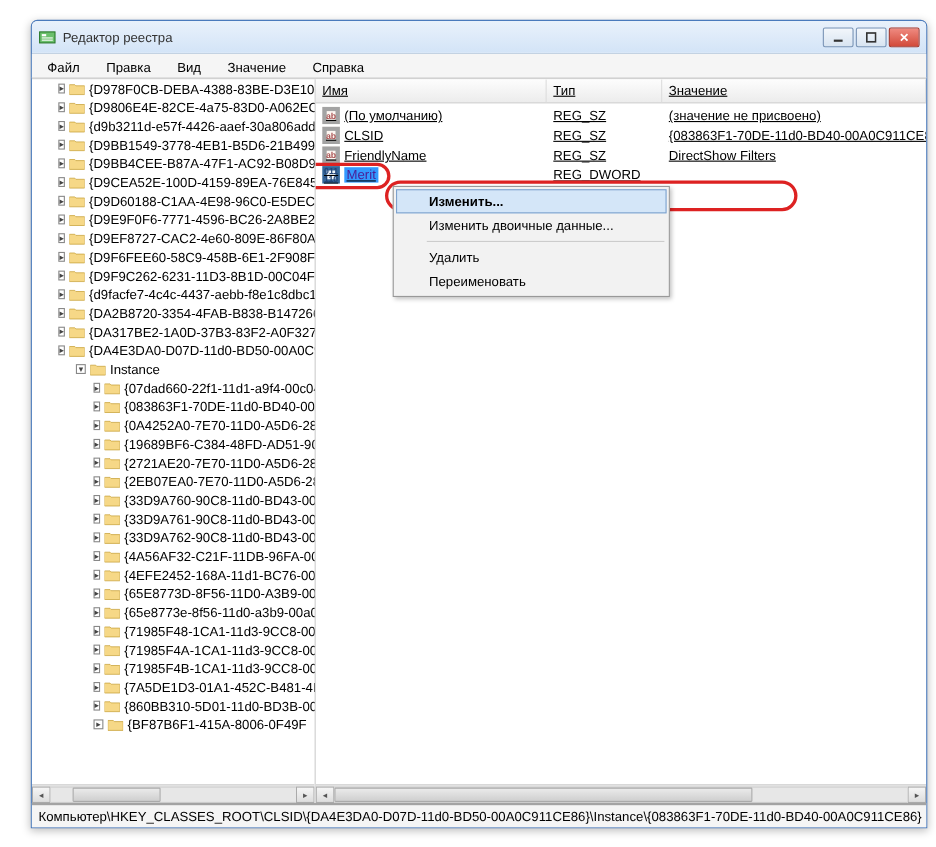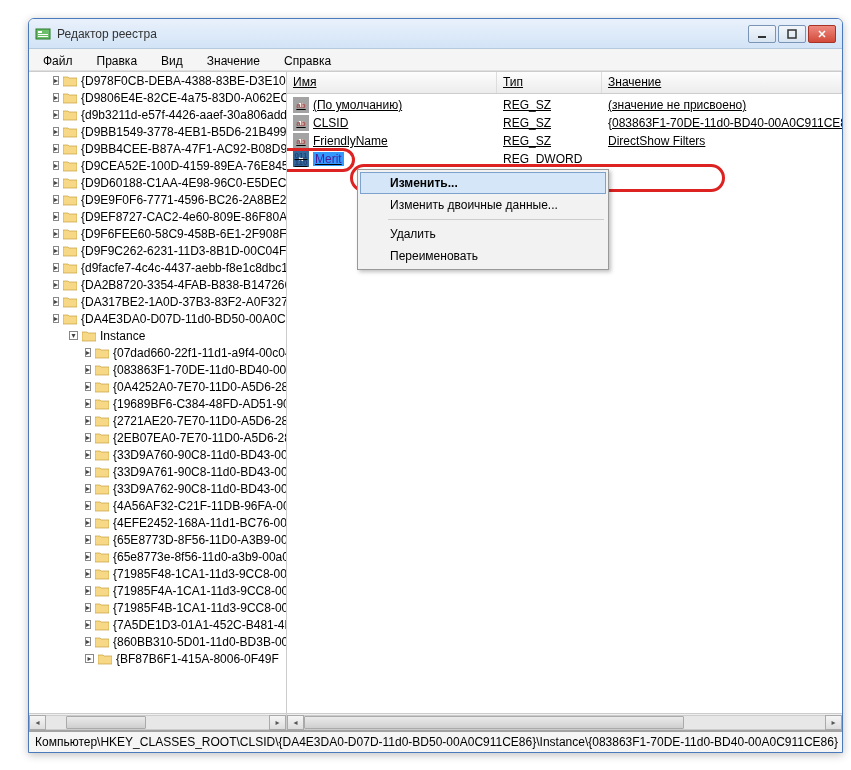--- a/index.html
+++ b/index.html
@@ -27,21 +27,21 @@
 .folder-icon svg { width: 14px; height: 12px; display: block; }
 .list-pane { flex: 1; overflow: hidden; display: flex; flex-direction: column; position: relative; text-decoration: underline; }
 .list-header { height: 22px; display: flex; border-bottom: 1px solid #ccc; background: linear-gradient(#fdfdfd,#ececec); }
 .list-header-cell { padding: 3px 6px; border-right: 1px solid #ddd; cursor: default; }
 .col-name { width: 210px; }
 .col-type { width: 105px; }
 .col-value { flex: 1; }
 .list-body { flex: 1; padding-top: 2px; }
 .list-row { height: 18px; display: flex; align-items: center; cursor: default; }
 .list-row .cell { padding: 0 6px; white-space: nowrap; overflow: hidden; display: flex; align-items: center; }
-.value-icon { width: 16px; height: 16px; margin-right: 4px; display: inline-flex; align-items: center; justify-content: center; border: 6px solid #a3a3a3; background: #fdf7f2; font-size: 8px; font-weight: bold; color: #a55; }
+.value-icon { width: 16px; height: 16px; margin-right: 4px; display: inline-flex; align-items: center; justify-content: center; border: 4px solid #a3a3a3; background: #fdf7f2; font-size: 8px; font-weight: bold; color: #a55; }
 .value-icon.dword { border-color: #369; background: #eef5fb; color: #247; }
 .selected-name { background: #3399ff; color: #4c1d95; padding: 0 2px; display: inline-block; }
 .highlight-wrap { position: absolute; border: 3px solid #d22; border-radius: 14px; pointer-events: none; }
 .highlight-merit { left: -15px; top: 76px; width: 83px; height: 24px; }
 .highlight-modify { left: 63px; top: 92px; width: 375px; height: 28px; }
 .context-menu { position: absolute; left: 70px; top: 97px; width: 252px; background: #f2f2f2; border: 1px solid #999; box-shadow: 2px 2px 4px rgba(0,0,0,0.25); padding: 2px; }
 .ctx-item { height: 22px; display: flex; align-items: center; padding-left: 30px; cursor: default; position: relative; }
 .ctx-item.active { background: #d4e6f8; border: 1px solid #7da2ce; padding-left: 29px; }
 .ctx-item.default { font-weight: bold; }
 .ctx-sep { height: 1px; background: #ccc; margin: 3px 2px 3px 28px; }

